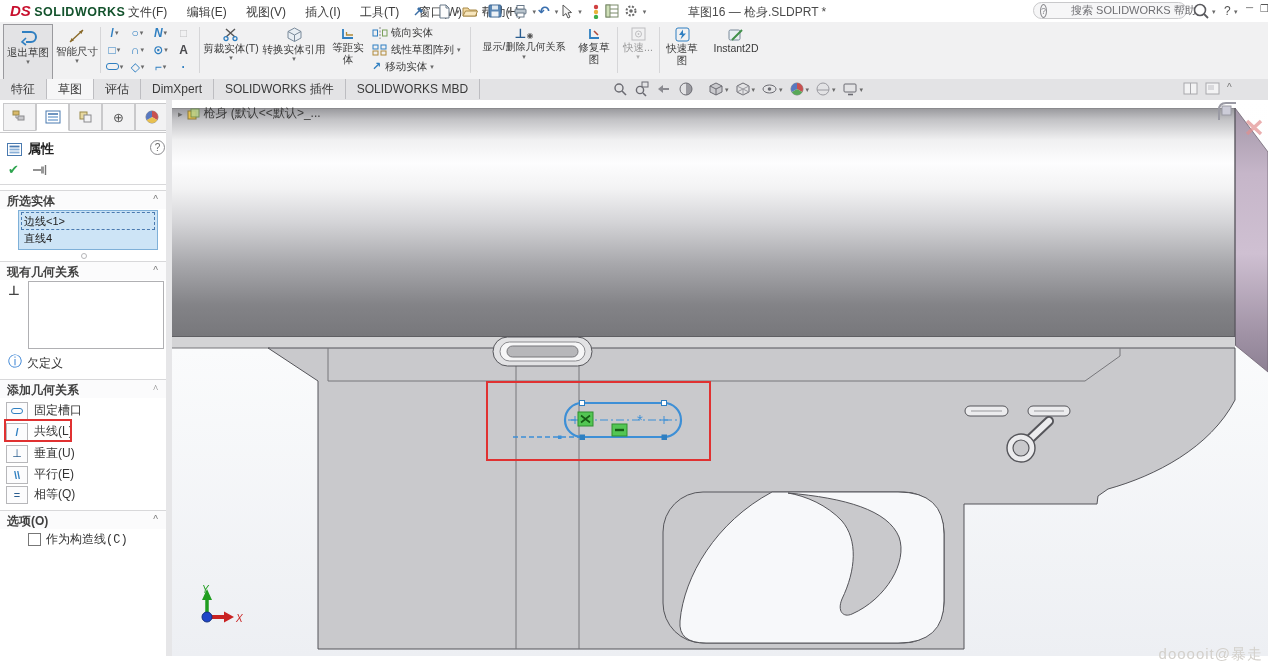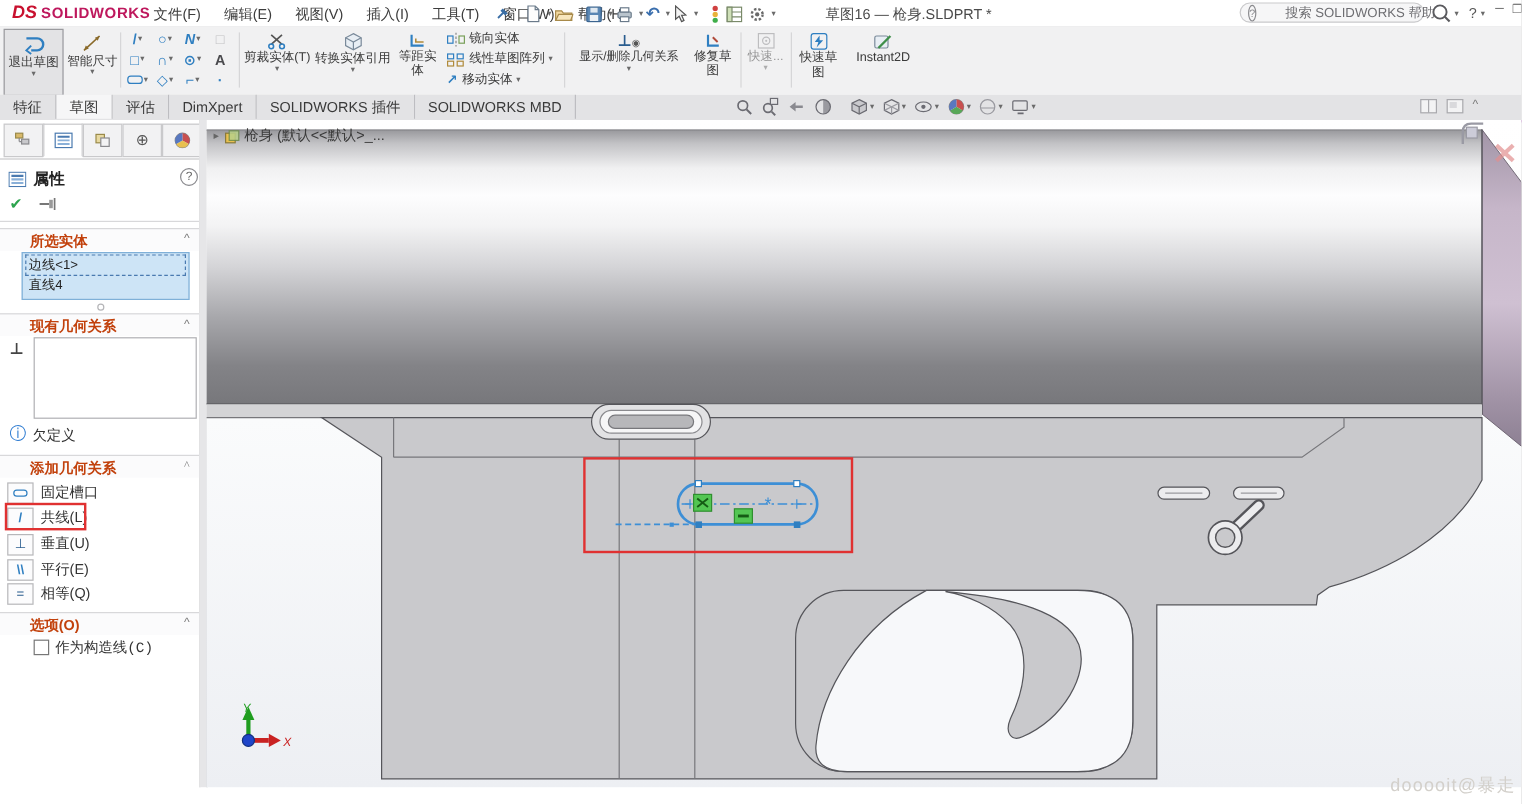--- a/index.html
+++ b/index.html
@@ -23,21 +23,21 @@
   
   #tabrow{position:absolute;left:0;top:79px;width:1268px;height:21px;background:#e3e3e5;border-bottom:2px solid #a21caf;}
   .ftab{display:inline-block;height:20px;line-height:20px;padding:0 11px;font-size:12px;color:#3a3a3a;border-right:1px solid #bdbdc1;background:#e3e3e5;}
   .ftab.active{background:#f6f6f7;border-left:1px solid #bdbdc1;margin-left:-1px;}
   .hud-ic{display:inline-flex;align-items:center;gap:1px;margin-right:6px;}
   
   #panel{position:absolute;left:0;top:100px;width:166px;height:556px;background:#ffffff;border-right:1px solid #c2c2c6;}
   .ptab{position:absolute;top:3px;width:31px;height:26px;border:1px solid #c9c9cb;background:#f2f2f3;display:flex;align-items:center;justify-content:center;}
   .ptab.active{background:#ffffff;border-bottom:1px solid #fff;}
   .sect-head{position:absolute;left:0;width:166px;height:18px;border-top:1px solid #d8d8da;background:#fbfbfc;}
-  .sect-title{position:absolute;left:25px;top:2px;font-weight:bold;font-size:12px;color:#c2410c;}
+  .sect-title{position:absolute;left:7px;top:2px;font-weight:bold;font-size:12px;color:#404040;}
   .sect-chev{position:absolute;right:8px;top:3px;font-size:10px;color:#777;}
   .relrow{position:absolute;left:6px;height:19px;display:flex;align-items:center;gap:6px;}
   .relicon{width:20px;height:16px;border:1px solid #b7b7ba;background:#fcfcfd;display:flex;align-items:center;justify-content:center;font-size:11px;color:#2a5d8f;}
   .rellabel{font-size:12px;color:#333;}
   
   #viewport{position:absolute;left:172px;top:100px;width:1096px;height:556px;
     background:linear-gradient(180deg,#ffffff 0%,#fafbfc 45%,#edeff3 100%);}
   #splitter{position:absolute;left:166px;top:100px;width:6px;height:556px;background:#e6e6e8;border-right:1px solid #c2c2c6;}
   
   #statusbar{position:absolute;left:0;top:692px;width:1100px;height:14px;background:#ececee;border-top:3px solid #f97316;overflow:hidden;}
@@ -46,21 +46,21 @@
   #watermark{position:absolute;right:5px;top:645px;font-size:15px;color:#d3d0cb;letter-spacing:1px;z-index:50;}
 </style>
 </head>
 <body>
 
 <div id="app">
 
   <div id="titlebar">
     <div class="abs" style="left:10px;top:2px;">
       <span style="color:#c8102e;font-style:italic;font-weight:bold;font-size:15px;">DS</span>
-      <span style="color:#be185d;font-weight:bold;font-size:12.5px;letter-spacing:.5px;">SOLIDWORKS</span>
+      <span style="color:#14532d;font-weight:bold;font-size:12.5px;letter-spacing:.5px;">SOLIDWORKS</span>
     </div>
     <div class="abs" style="left:128px;top:4px;">
       <span class="menu-item">文件(F)</span>
       <span class="menu-item">编辑(E)</span>
       <span class="menu-item">视图(V)</span>
       <span class="menu-item">插入(I)</span>
       <span class="menu-item">工具(T)</span>
       <span class="menu-item">窗口(W)</span>
       <span class="menu-item">帮助(H)</span>
     </div>

